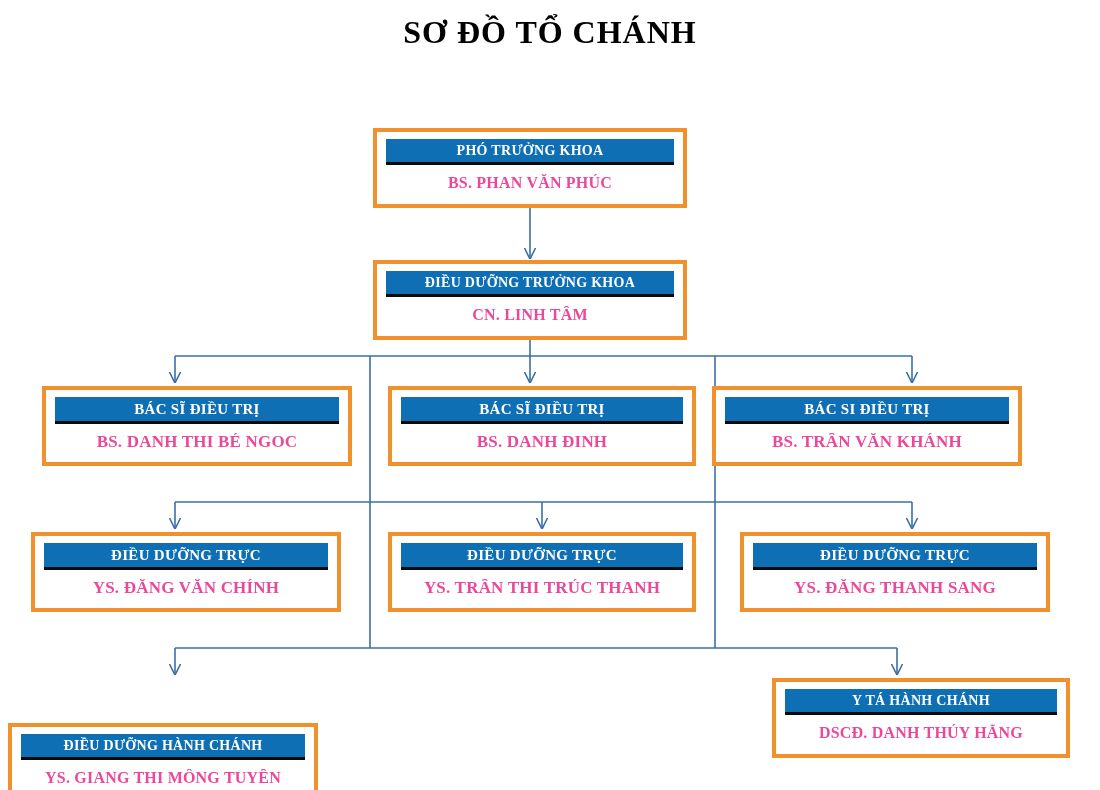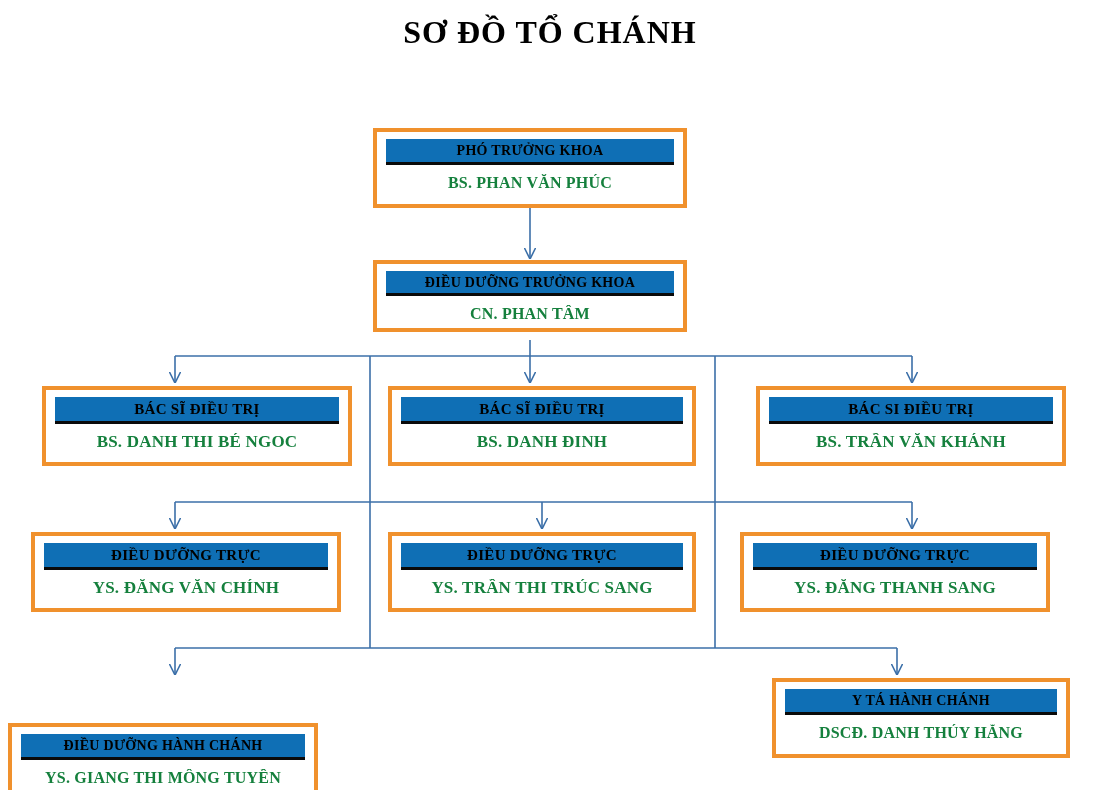--- a/index.html
+++ b/index.html
@@ -53,34 +53,34 @@
     background: #ffffff;
     padding: 7px 9px 6px 9px;
     display: flex;
     flex-direction: column;
     justify-content: flex-start;
     align-items: stretch;
   }
   .node-header {
     background: #0F6FB5;
     border-bottom: 3px solid #0a0a0a;
-    color: #000000;
+    color: #ffffff;
     text-align: center;
     font-family: "Liberation Serif", "DejaVu Serif", serif;
     font-weight: bold;
     font-size: 15px;
     letter-spacing: 0.3px;
     padding: 4px 4px 3px 4px;
     line-height: 1.15;
     white-space: nowrap;
     overflow: hidden;
   }
   .node-name {
     text-align: center;
-    color: #15803d;
+    color: #ec4899;
     font-family: "Liberation Serif", "DejaVu Serif", serif;
     font-weight: bold;
     font-size: 17px;
     letter-spacing: 0.2px;
     line-height: 1.1;
     margin-top: 9px;
     white-space: nowrap;
     overflow: hidden;
   }
   
@@ -121,48 +121,48 @@
       <line x1="175" y1="648" x2="175" y2="674" marker-end="url(#arrow)"></line>
       <line x1="897" y1="648" x2="897" y2="674" marker-end="url(#arrow)"></line>
     </g>
   </svg>
 
   <div class="node long" style="left:373px; top:128px; width:314px; height:80px;">
     <div class="node-header">PHÓ TRƯỞNG KHOA</div>
     <div class="node-name">BS. PHAN VĂN PHÚC</div>
   </div>
 
-  <div class="node long" style="left:373px; top:260px; width:314px; height:72px;">
+  <div class="node long" style="left:373px; top:260px; width:314px; height:80px;">
     <div class="node-header">ĐIỀU DƯỠNG TRƯỞNG KHOA</div>
-    <div class="node-name">CN. PHAN TÂM</div>
+    <div class="node-name">CN. LINH TÂM</div>
   </div>
 
   <div class="node" style="left:42px; top:386px; width:310px; height:80px;">
     <div class="node-header">BÁC SĨ ĐIỀU TRỊ</div>
     <div class="node-name">BS. DANH THI BÉ NGOC</div>
   </div>
 
   <div class="node" style="left:388px; top:386px; width:308px; height:80px;">
     <div class="node-header">BÁC SĨ ĐIỀU TRỊ</div>
     <div class="node-name">BS. DANH ĐINH</div>
   </div>
 
-  <div class="node" style="left:756px; top:386px; width:310px; height:80px;">
+  <div class="node" style="left:712px; top:386px; width:310px; height:80px;">
     <div class="node-header">BÁC SI ĐIỀU TRỊ</div>
     <div class="node-name">BS. TRẦN VĂN KHÁNH</div>
   </div>
 
   <div class="node" style="left:31px; top:532px; width:310px; height:80px;">
     <div class="node-header">ĐIỀU DƯỠNG TRỰC</div>
     <div class="node-name">YS. ĐĂNG VĂN CHÍNH</div>
   </div>
 
   <div class="node" style="left:388px; top:532px; width:308px; height:80px;">
     <div class="node-header">ĐIỀU DƯỠNG TRỰC</div>
-    <div class="node-name">YS. TRẦN THI TRÚC SANG</div>
+    <div class="node-name">YS. TRẦN THI TRÚC THANH</div>
   </div>
 
   <div class="node" style="left:740px; top:532px; width:310px; height:80px;">
     <div class="node-header">ĐIỀU DƯỠNG TRỰC</div>
     <div class="node-name">YS. ĐĂNG THANH SANG</div>
   </div>
 
   <div class="node long" style="left:8px; top:678px; width:310px; height:80px;margin-top:45px;">
     <div class="node-header">ĐIỀU DƯỠNG HÀNH CHÁNH</div>
     <div class="node-name">YS. GIANG THI MÔNG TUYỀN</div>

